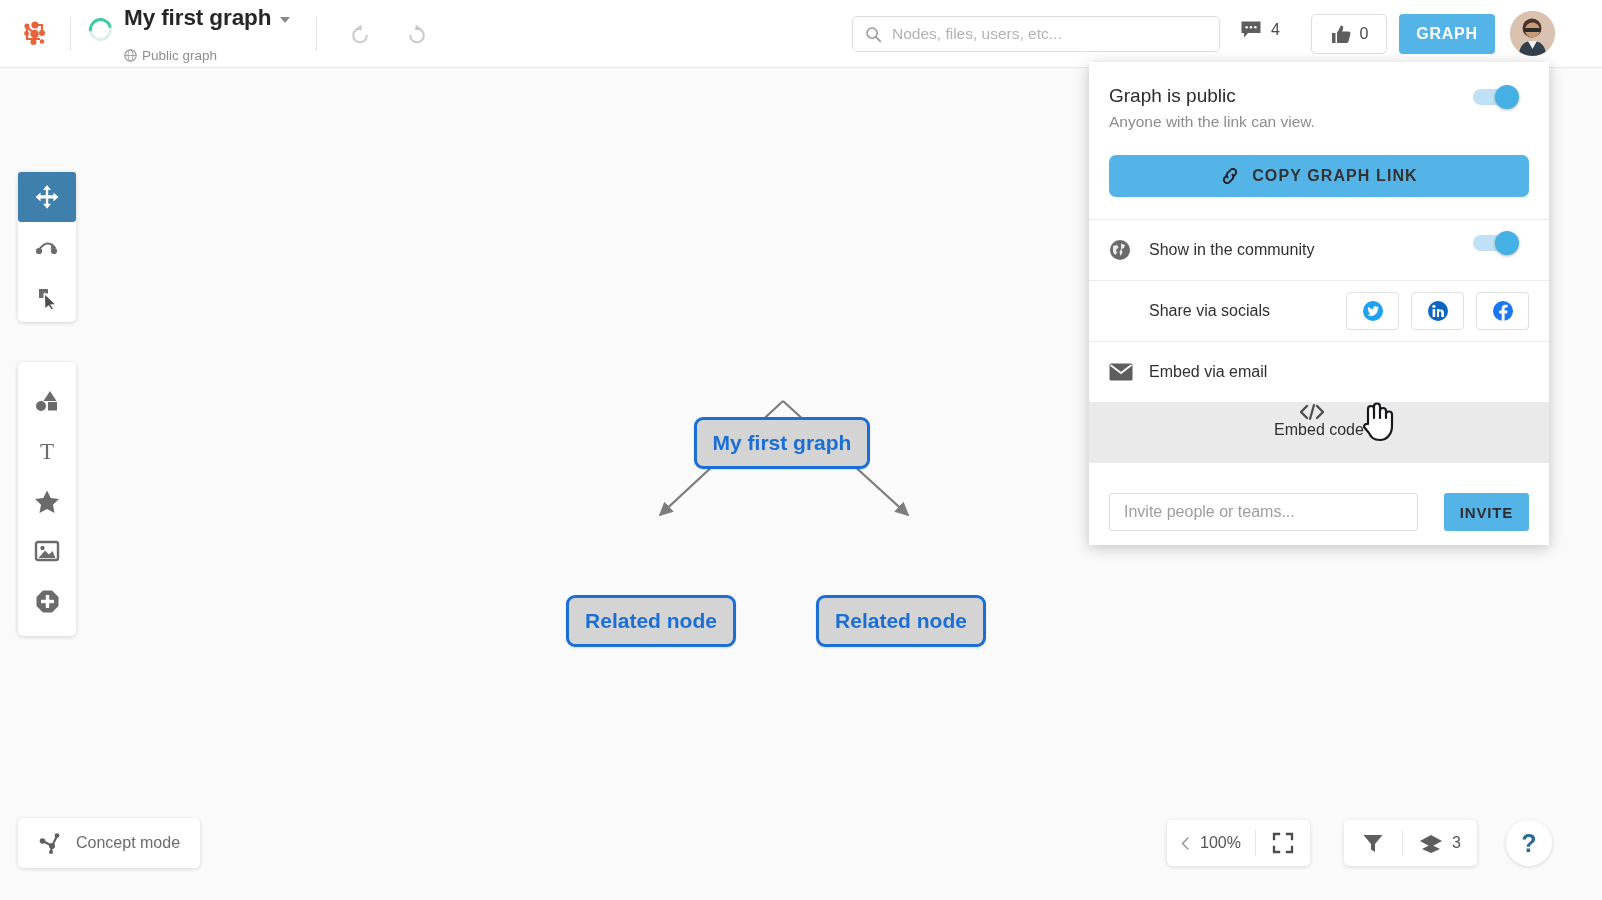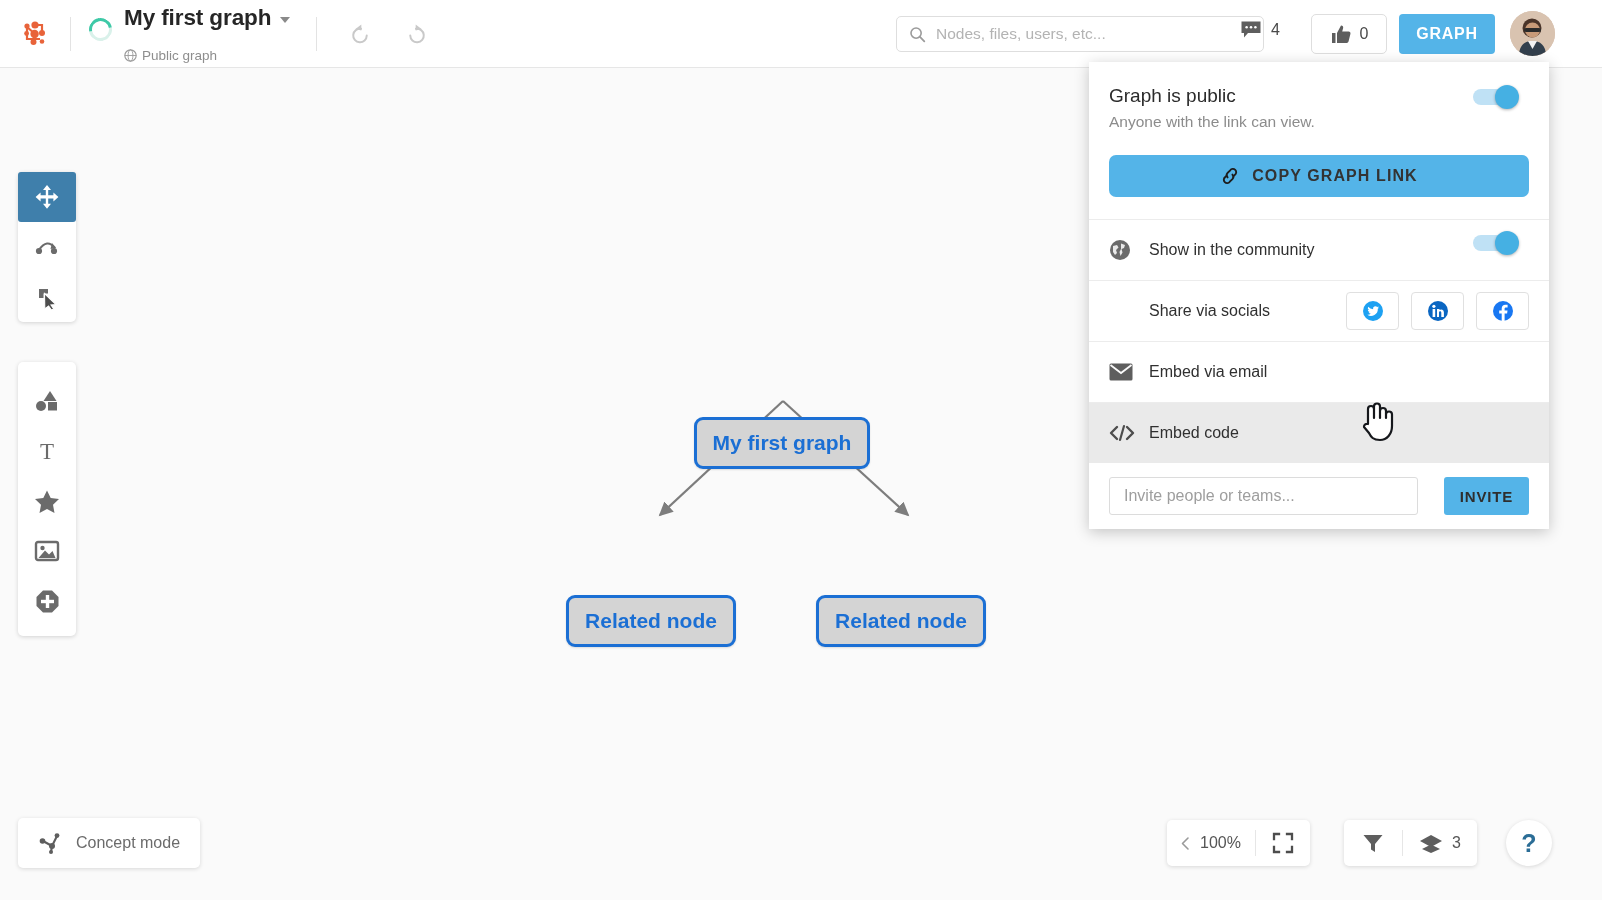--- a/index.html
+++ b/index.html
@@ -45,21 +45,21 @@
   .subtitle-line { display: flex; align-items: center; gap: 5px; margin-top: 17px; }
   .subtitle-txt { font-size: 13.5px; color: #8e8e8e; }
 
   .undo-redo { display: flex; align-items: center; gap: 22px; margin-left: 26px; }
   .icon-btn {
     width: 34px; height: 34px; display: flex;
     align-items: center; justify-content: center; cursor: pointer;
   }
 
   .search-box {
-    position: absolute; left: 896px; top: 16px;
+    position: absolute; left: 852px; top: 16px;
     width: 368px; height: 36px;
     border: 1px solid #dedede; border-radius: 5px;
     background: #fff; display: flex; align-items: center;
     padding: 0 12px; gap: 10px;
   }
   .search-box input {
     border: none; outline: none; flex: 1;
     font-family: "Liberation Sans", sans-serif;
     font-size: 15.5px; color: #555; background: transparent;
   }
@@ -176,36 +176,36 @@
   }
 
   .sp-row {
     position: relative;
     display: flex; align-items: center;
     height: 61px;
     border-top: 1px solid #ececec;
     padding: 0 20px;
     cursor: pointer;
   }
-  .sp-row.highlight { background: #eaeaea; }
+  .sp-row.highlight { background: #eaeaea; flex-direction: column; }
   .sp-row .row-icon {
     width: 40px; display: flex; align-items: center; justify-content: flex-start;
   }
   .sp-row .row-label { font-size: 16px; color: #303030; }
   .socials { position: absolute; right: 20px; display: flex; gap: 12px; }
   .social-btn {
     width: 53px; height: 38px; border: 1px solid #e0e0e0;
     border-radius: 4px; background: #fff;
     display: flex; align-items: center; justify-content: center;
     cursor: pointer;
   }
 
   .invite-row {
     display: flex; align-items: flex-start; gap: 16px;
-    padding: 14px 20px 0 20px;
+    padding: 30px 20px 0 20px;
   }
   .invite-input {
     flex: 1; height: 38px;
     border: 1px solid #dcdcdc; border-radius: 3px;
     padding: 0 14px; outline: none;
     font-family: "Liberation Sans", sans-serif;
     font-size: 16px; color: #555; background: #fff;
   }
   .invite-input::placeholder { color: #9e9e9e; }
   .invite-btn {

